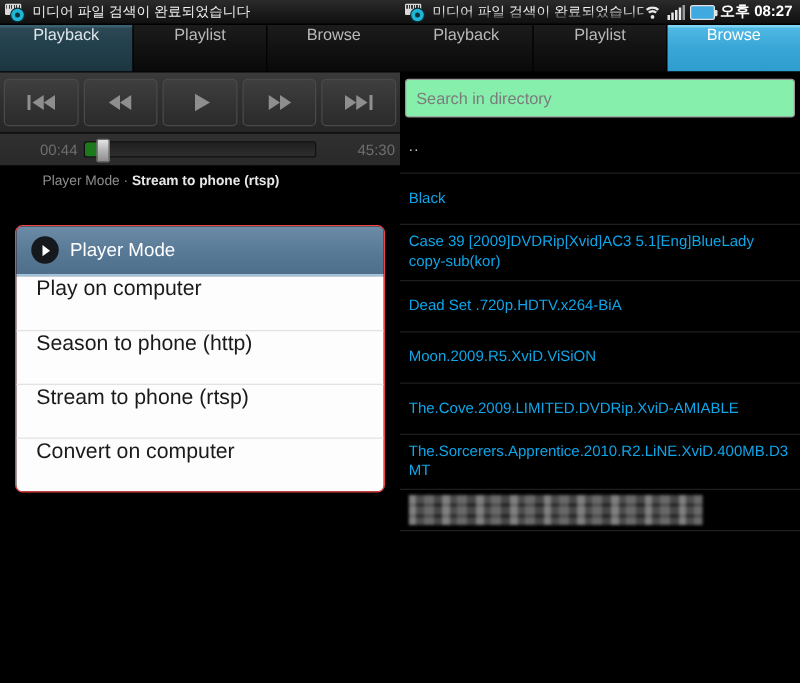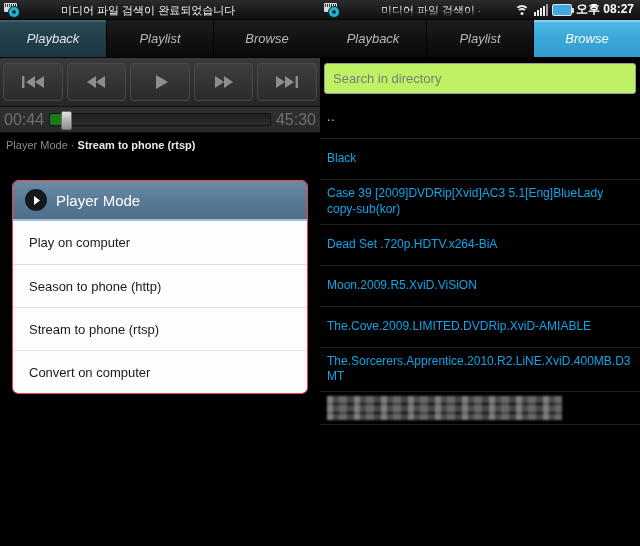--- a/index.html
+++ b/index.html
@@ -13,21 +13,20 @@
   .panel { position: relative; height: 546px; overflow: hidden; background: #000; }
   .panel-left { width: 320px; }
   .panel-right { width: 320px; }
 
   
   .statusbar {
     position: relative; height: 20px; width: 100%;
     background: linear-gradient(to bottom, #2b2b2b 0%, #1b1b1b 55%, #101010 100%);
     display: flex; align-items: center; padding: 0 4px;
     border-bottom: 1px solid #000;
-    gap: 35px;
   }
   .sb-icon { width: 17px; height: 16px; flex: 0 0 auto; position: relative; margin-right: 5px; }
   .scanner-ico { position: relative; width: 17px; height: 15px; }
   .scanner-ico .body {
     position: absolute; left: 0; top: 1px; width: 13px; height: 9px;
     background: #d9d9d9; border-radius: 1px;
   }
   .scanner-ico .grill {
     position: absolute; left: 1px; top: 2px; width: 11px; height: 3px;
     background: repeating-linear-gradient(to right, #333 0 1px, #d9d9d9 1px 2px);
@@ -76,25 +75,24 @@
   }
   .battery-ico::after {
     content: ""; position: absolute; right: -3px; top: 3px;
     width: 2px; height: 5px; background: #e3e3e3; border-radius: 0 1px 1px 0;
   }
   .sb-clock { font-size: 12px; font-weight: bold; color: #ffffff; white-space: nowrap; }
 
   
   .tabs { display: flex; height: 38px; width: 100%; background: #0b0b0b; border-bottom: 1px solid #000; }
   .tab {
-    flex: 1 1 0; display: flex; align-items: center; justify-content: center;
+    flex: 1 1 0; display: flex; justify-content: center;
     font-size: 13px; color: #b9b9b9; position: relative;
     background: linear-gradient(to bottom, #1c1c1c 0%, #121212 50%, #090909 100%);
     border-right: 1px solid #000;
-    font-style: italic;
   }
   .tab:last-child { border-right: none; }
   .tab.sel-dark {
     color: #dfe7ea;
     background: linear-gradient(to bottom, #2d4a56 0%, #22404c 45%, #1c3641 100%);
     box-shadow: inset 0 2px 0 #38606f;
   }
   .tab.sel-bright {
     color: #ffffff;
     background: linear-gradient(to bottom, #54bbe6 0%, #3aa8d8 45%, #2e9ccd 100%);
@@ -113,33 +111,33 @@
     background: linear-gradient(to bottom, #3f3f3f 0%, #343434 50%, #2b2b2b 100%);
     border: 1px solid #4a4a4a;
     display: flex; align-items: center; justify-content: center;
   }
   .glyph { fill: #8e8e8e; }
   .seekrow {
     display: flex; align-items: center; gap: 5px; height: 26px; padding: 0 4px;
     background: linear-gradient(to bottom, #303030 0%, #292929 100%);
     border-bottom: 1px solid #0b0b0b;
   }
-  .time { font-size: 16px; color: #6f6f6f; flex: 0 0 auto; }
+  .time { font-size: 12px; color: #6f6f6f; flex: 0 0 auto; margin-left: 28px; }
   .seekbar {
     position: relative; flex: 1 1 auto; height: 13px; border-radius: 2px;
     background: linear-gradient(to bottom, #1f1f1f 0%, #2e2e2e 100%);
     border: 1px solid #111;
   }
   .seek-fill { position: absolute; left: 0; top: 0; bottom: 0; background: #1c7a1c; border-radius: 2px 0 0 2px; }
   .seek-thumb {
     position: absolute; top: -3px; width: 11px; height: 19px; border-radius: 2px;
     background: linear-gradient(to bottom, #e4e4e4 0%, #b4b4b4 50%, #8e8e8e 100%);
     border: 1px solid #6d6d6d;
   }
-  .modeline { padding: 6px 6px 0 6px; font-size: 11px; color: #8d8d8d; white-space: nowrap; }
+  .modeline { padding: 6px 6px 0 6px; font-size: 11px; color: #8d8d8d; white-space: nowrap; margin-left: 28px; }
   .modeline b { color: #e8e8e8; }
 
   
   .dialog {
     position: absolute; left: 12px; top: 180px; width: 296px;
     border-radius: 6px; overflow: hidden;
     box-shadow: 0 3px 14px rgba(0,0,0,0.85);
     border: 1px solid #ef4444;
   }
   .dlg-head {
@@ -147,30 +145,30 @@
     background: linear-gradient(to bottom, #6b8ba6 0%, #5a7b97 50%, #4e6e8a 100%);
     border-bottom: 2px solid #9fc3de;
   }
   .dlg-arrow {
     width: 22px; height: 22px; border-radius: 50%; background: #15181c;
     display: flex; align-items: center; justify-content: center; flex: 0 0 auto;
   }
   .dlg-title { font-size: 15px; color: #ffffff; }
   .dlg-list { background: #fdfdfd; }
   .dlg-item {
-    height: 43px; display: flex; align-items: center; padding: 0 16px;
-    font-size: 13px; color: #1a1a1a; border-top: 1px solid #e2e2e2;
+    height: 43px; display: flex; padding: 0 16px;
+    font-size: 17px; color: #1a1a1a; border-top: 1px solid #e2e2e2;
   }
   .dlg-item:first-child { border-top: none; }
 
   
   .searchwrap { padding: 5px 4px 4px 4px; background: #000; }
   .searchbox {
     width: 100%; height: 31px; border-radius: 3px;
-    background: #bef264; border: 1px solid #9a9a9a;
+    background: #86efac; border: 1px solid #9a9a9a;
     display: flex; align-items: center; padding: 0 8px;
     font-size: 13px; color: #7b7b7b;
   }
   .filelist { width: 100%; }
   .filerow {
     min-height: 41px; display: flex; align-items: center;
     padding: 6px 7px; border-bottom: 1px solid #1e1e1e;
     font-size: 12px; color: #0ea5e9; line-height: 1.32;
     word-break: break-word;
   }

